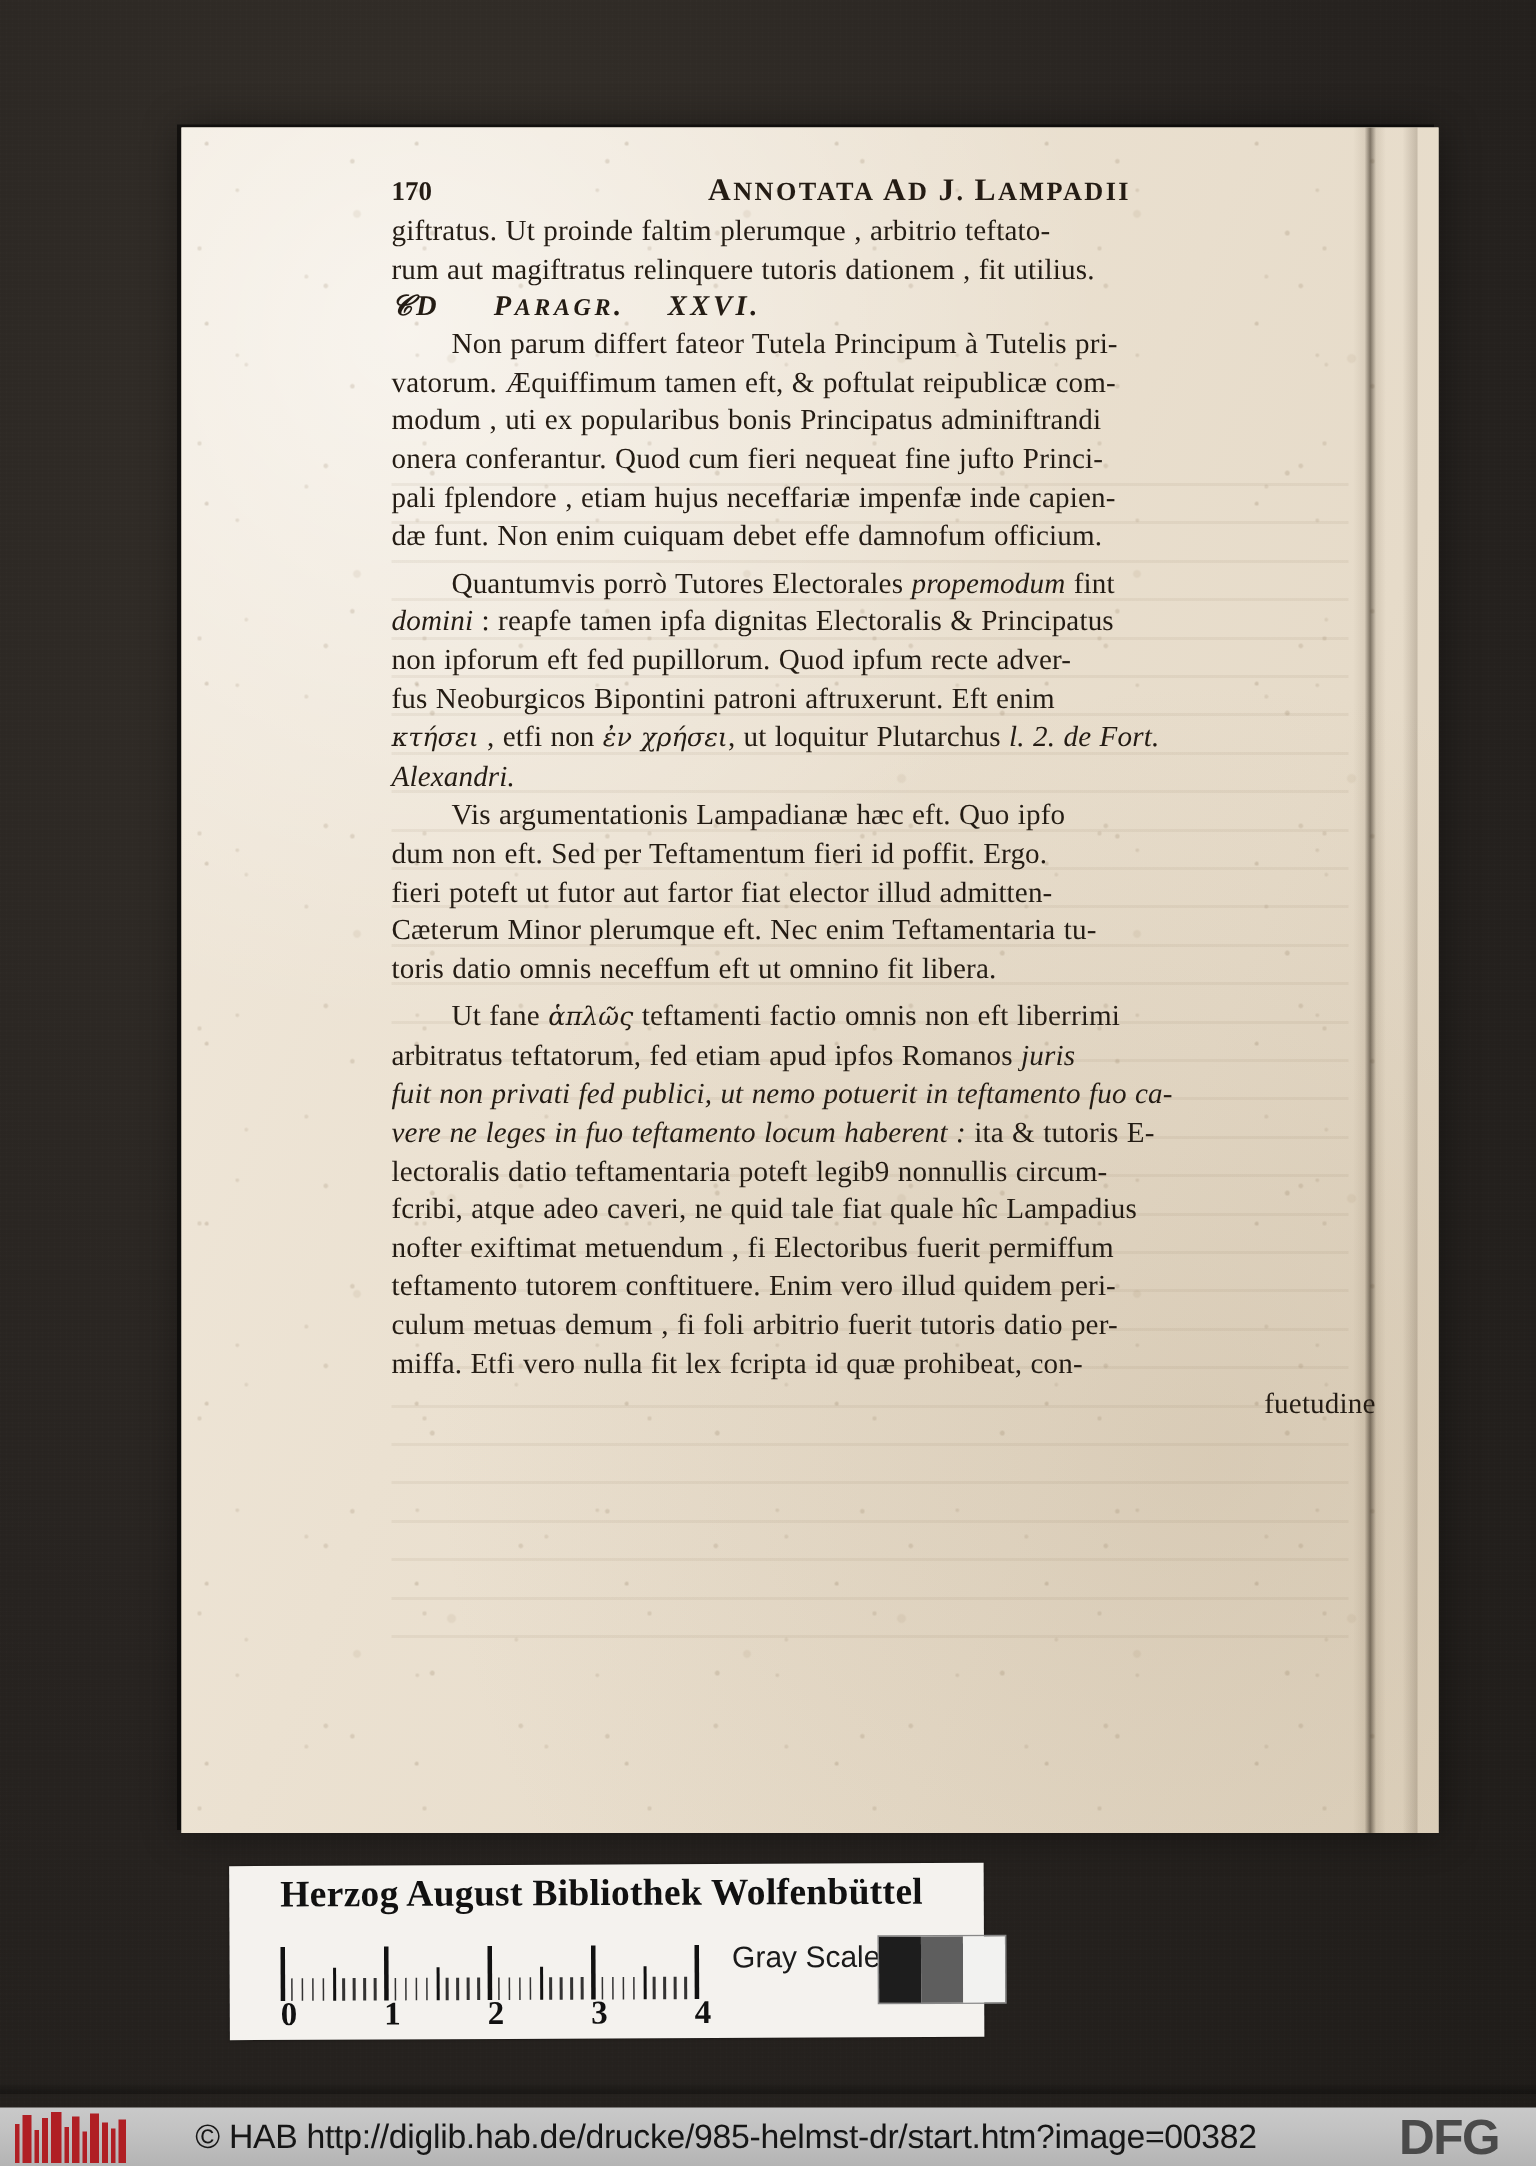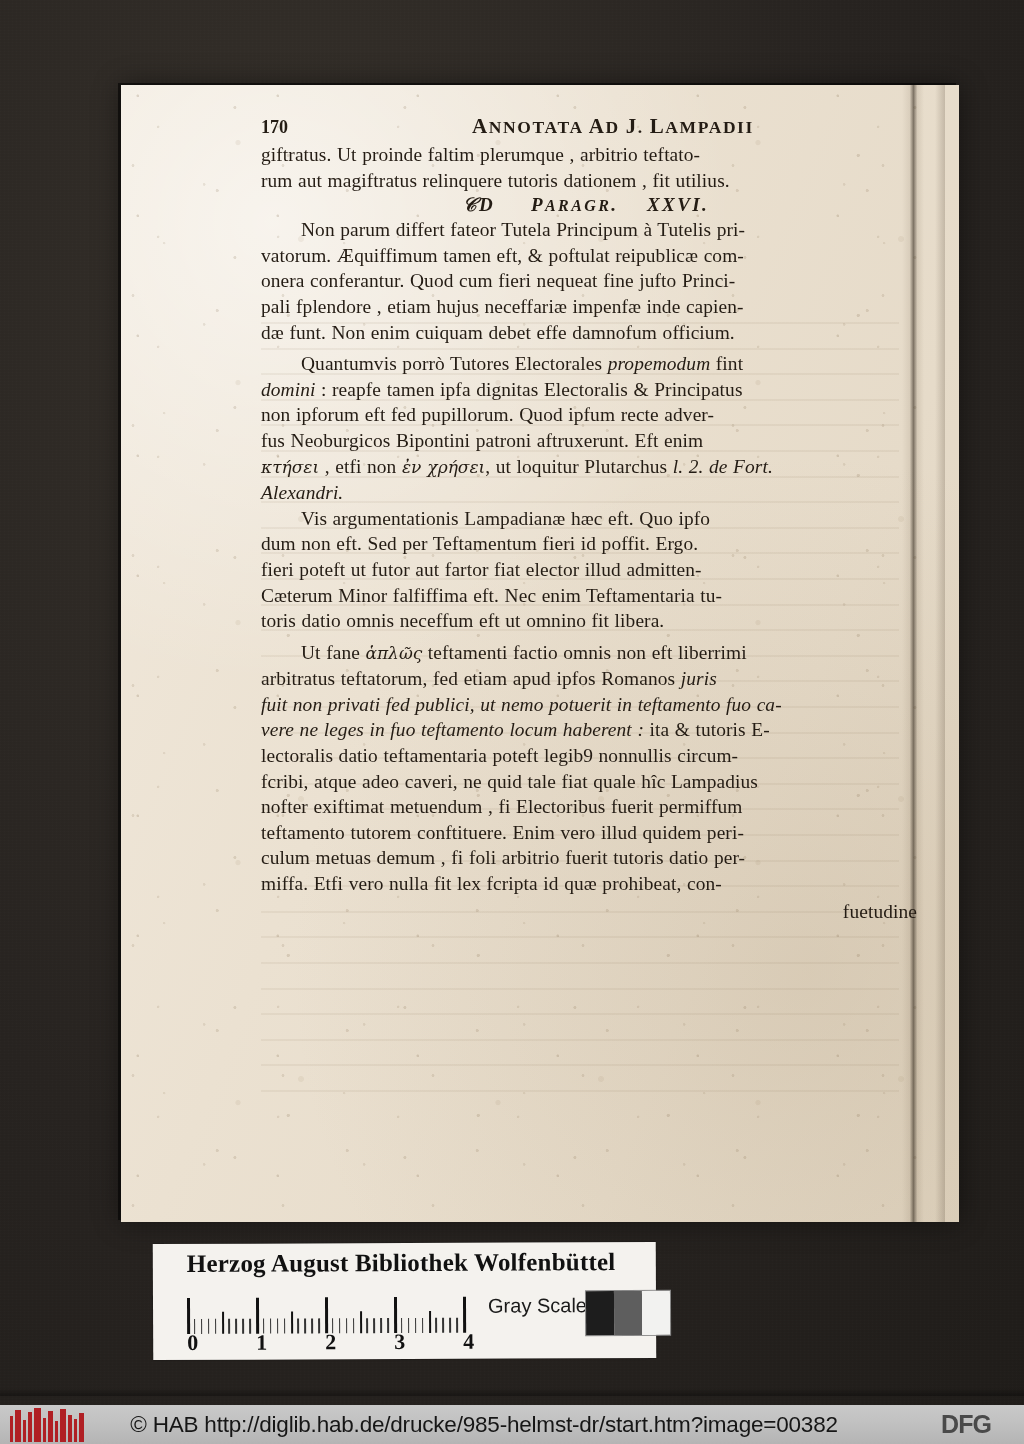--- a/index.html
+++ b/index.html
@@ -100,21 +100,20 @@
     word-spacing:.6px;
     white-space:nowrap;
   }
   p.ln.last{text-align:left;}
   p.ln.rt{text-align:right;}
   .indent{display:inline-block;width:40px;}
   i,em{font-style:italic;}
   .grk{font-family:"DejaVu Serif", serif;font-size:17px;font-style:italic;letter-spacing:0;}
   .secthead{
     margin:1px 0 1px 0;
-    text-align:center;
     font-style:italic;font-weight:600;
     font-size:19px;letter-spacing:2.4px;
     padding-right:30px;
   }
   .ital{font-style:italic;}
 
   
   #card{
     position:absolute;left:153px;top:1243px;width:503px;height:116px;
     background:#f4f2ee;
@@ -163,21 +162,21 @@
   #footer .creditline{
     flex:1;text-align:center;
     font-family:"Liberation Sans", sans-serif;
     font-size:22.5px;color:#161616;
     letter-spacing:-.2px;white-space:nowrap;
     padding-right:20px;
   }
   #footer .dfg{
     flex:0 0 104px;
     font-family:"Liberation Sans", sans-serif;
-    font-weight:700;font-size:25px;color:#4a4a4a;
+    font-weight:700;font-size:33px;color:#4a4a4a;
     letter-spacing:-1px;text-align:center;padding-right:6px;
   }
   
   #footerShadow{
     position:absolute;left:0;bottom:48px;width:1024px;height:8px;
     background:linear-gradient(180deg, rgba(0,0,0,0), rgba(0,0,0,.35));
   }
 </style>
 </head>
 <body>
@@ -201,38 +200,39 @@
 
     <p class="ln">giftratus.   Ut proinde faltim plerumque , arbitrio teftato-</p>
     <p class="ln last">rum aut magiftratus relinquere tutoris dationem , fit utilius.</p>
 
     <div class="secthead">
       <span class="ital">𝒞D &nbsp;&nbsp;&nbsp; P<span style="font-size:16px">ARAGR</span>. &nbsp;&nbsp; XXVI.</span>
     </div>
 
     <p class="ln"><span class="indent"></span><span>Non parum differt fateor Tutela Principum à Tutelis pri-</span></p>
     <p class="ln">vatorum. Æquiffimum tamen eft, &amp; poftulat reipublicæ com-</p>
+    <p class="ln">modum , uti ex popularibus bonis Principatus adminiftrandi</p>
     <p class="ln">onera conferantur.  Quod cum fieri nequeat fine jufto Princi-</p>
     <p class="ln">pali fplendore , etiam hujus neceffariæ impenfæ inde capien-</p>
     <p class="ln last">dæ funt. Non enim cuiquam debet effe damnofum officium.</p>
 
     <p class="ln" style="margin-top:6px">
       <span class="indent"></span>Quantumvis porrò Tutores Electorales <i>propemodum</i> fint
     </p>
     <p class="ln"><i>domini</i> : reapfe tamen ipfa dignitas Electoralis &amp; Principatus</p>
     <p class="ln">non ipforum eft fed pupillorum.   Quod ipfum recte adver-</p>
     <p class="ln">fus Neoburgicos Bipontini patroni aftruxerunt.   Eft enim</p>
     <p class="ln"><span class="grk">κτήσει</span> , etfi non <span class="grk">ἐν χρήσει</span>, ut loquitur Plutarchus <i>l. 2. de Fort.</i></p>
     <p class="ln last"><i>Alexandri.</i></p>
 
 
     <p class="ln"><span class="indent"></span><span>Vis argumentationis Lampadianæ hæc eft.   Quo ipfo</span></p>
     <p class="ln">dum non eft.  Sed per Teftamentum fieri id poffit.   Ergo.</p>
     <p class="ln">fieri poteft ut futor aut fartor fiat elector  illud  admitten-</p>
-    <p class="ln">Cæterum Minor falfiffima eft.   Nec enim Teftamentaria tu-</p>
+    <p class="ln">Cæterum Minor plerumque eft.   Nec enim Teftamentaria tu-</p>
     <p class="ln last">toris datio omnis neceffum eft ut omnino fit libera.</p>
 
     <p class="ln" style="margin-top:6px">
       <span class="indent"></span>Ut fane <span class="grk">ἁπλῶς</span> teftamenti factio omnis non eft liberrimi
     </p>
     <p class="ln">arbitratus teftatorum,  fed etiam apud ipfos Romanos <i>juris</i></p>
     <p class="ln"><i>fuit non privati fed publici, ut nemo potuerit in teftamento fuo ca-</i></p>
     <p class="ln"><i>vere ne leges in fuo teftamento locum haberent :</i> ita &amp; tutoris E-</p>
     <p class="ln">lectoralis datio teftamentaria poteft legib9 nonnullis circum-</p>
     <p class="ln">fcribi, atque adeo caveri, ne quid tale fiat quale hîc Lampadius</p>

